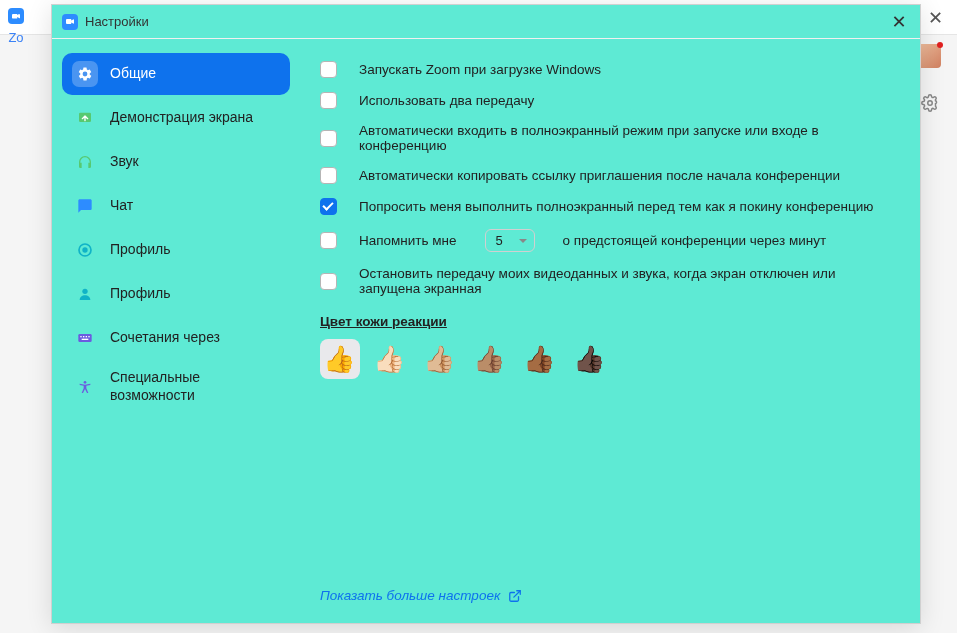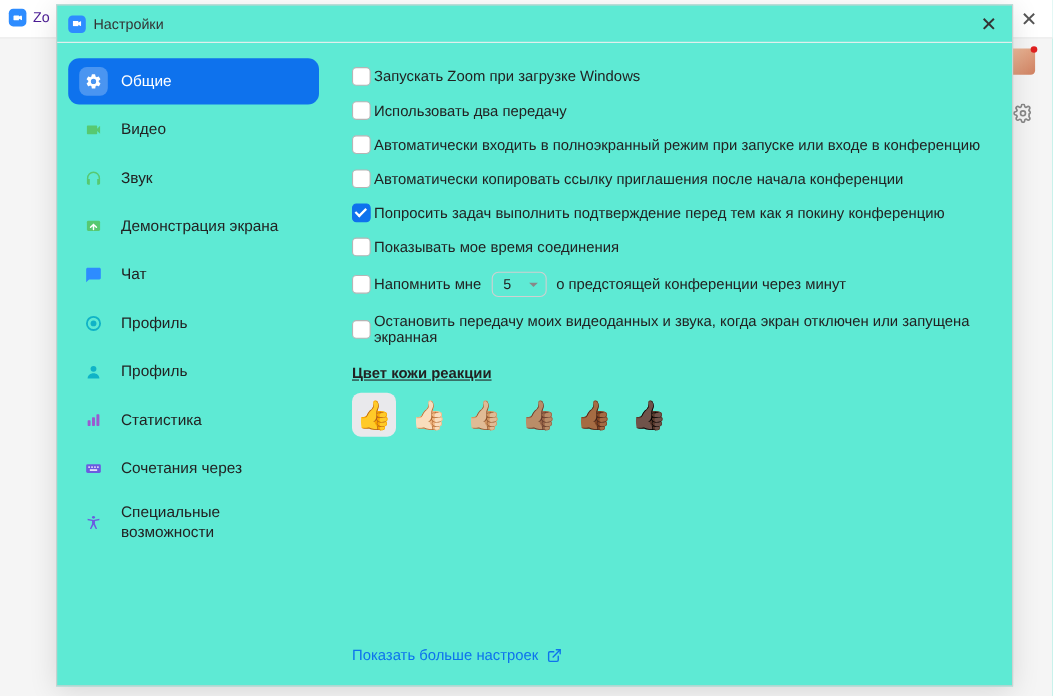--- a/index.html
+++ b/index.html
@@ -9,23 +9,25 @@
   position: absolute;
   top: 0; left: 0; right: 0;
   height: 35px;
   background: #fff;
   border-bottom: 1px solid #e5e5e5;
 }
 .bg-title {
   position: absolute;
   left: 8px; top: 8px;
   display: flex;
+  align-items: center;
   gap: 6px;
   font-size: 13px;
-  color: #4c1d95;
+  color: #3b82f6;
+  flex-direction: column;
 }
 .bg-close {
   position: absolute;
   right: 14px; top: 7px;
   font-size: 18px;
   color: #555;
   cursor: pointer;
 }
 .bg-avatar {
   position: absolute;
@@ -125,21 +127,21 @@
   display: flex;
   flex-direction: column;
   gap: 14px;
   font-size: 13.5px;
   color: #222;
   overflow: hidden;
 }
 .check-row {
   display: flex;
   align-items: center;
-  gap: 3px;
+  gap: 22px;
 }
 .checkbox {
   width: 17px; height: 17px;
   border: 1.5px solid #b5b5b5;
   border-radius: 4px;
   flex-shrink: 0;
   cursor: pointer;
   position: relative;
   background: #fff;
 }
@@ -197,20 +199,21 @@
   font-size: 26px;
   cursor: pointer;
 }
 .emoji-btn.selected {
   background: #e9e9ec;
 }
 .show-more {
   margin-top: auto;
   padding-top: 10px;
   padding-bottom: 8px;
+  font-style: italic;
 }
 .show-more a {
   color: #0e72ed;
   text-decoration: none;
   font-size: 13.5px;
   display: inline-flex;
   align-items: center;
   gap: 8px;
   cursor: pointer;
 }
@@ -261,43 +264,35 @@
           <span class="icon-wrap" style="color: rgb(255, 255, 255);">
             <svg viewBox="0 0 24 24" fill="currentColor">
               <path d="M19.14 12.94c.04-.3.06-.61.06-.94 0-.32-.02-.64-.07-.94l2.03-1.58a.5.5 0 0 0 .12-.64l-1.92-3.32a.5.5 0 0 0-.61-.22l-2.39.96a7.03 7.03 0 0 0-1.62-.94l-.36-2.54a.5.5 0 0 0-.5-.42h-3.84a.5.5 0 0 0-.5.42l-.36 2.54c-.59.24-1.13.56-1.62.94l-2.39-.96a.5.5 0 0 0-.61.22L2.74 8.84a.5.5 0 0 0 .12.64l2.03 1.58c-.05.3-.07.62-.07.94s.02.64.07.94l-2.03 1.58a.5.5 0 0 0-.12.64l1.92 3.32c.14.24.42.34.61.22l2.39-.96c.49.38 1.03.7 1.62.94l.36 2.54c.04.24.25.42.5.42h3.84c.25 0 .46-.18.5-.42l.36-2.54a7.03 7.03 0 0 0 1.62-.94l2.39.96c.19.12.47.02.61-.22l1.92-3.32a.5.5 0 0 0-.12-.64l-2.03-1.58zM12 15.6A3.6 3.6 0 1 1 12 8.4a3.6 3.6 0 0 1 0 7.2z"></path>
             </svg>
           </span>
           <span class="label">Общие</span>
         </div>
         <div class="sidebar-item">
           <span class="icon-wrap" style="color: rgb(87, 201, 113);">
             <svg viewBox="0 0 24 24" fill="currentColor">
-              <path d="M17 10.5V7c0-.55-.45-1-1-1H4c-.55 0-1 .45-1 1v10c0 .55.45 1 1 1h12c.55 0 1-.45 1-1v-3.5l4 4v-11l-4 4z"></path>
-            </svg>
-          </span>
-          <span class="label">Видео</span>
-        </div>
-        <div class="sidebar-item">
-          <span class="icon-wrap" style="color: rgb(87, 201, 113);">
-            <svg viewBox="0 0 24 24" fill="currentColor">
-              <path d="M12 3a9 9 0 0 0-9 9v7a2 2 0 0 0 2 2h2v-8H5v-1a7 7 0 0 1 14 0v1h-2v8h2a2 2 0 0 0 2-2v-7a9 9 0 0 0-9-9z"></path>
-            </svg>
-          </span>
-          <span class="label">Звук</span>
-        </div>
-        <div class="sidebar-item">
-          <span class="icon-wrap" style="color: rgb(87, 201, 113);">
-            <svg viewBox="0 0 24 24" fill="currentColor">
               <rect x="3" y="4" width="18" height="14" rx="2"></rect>
               <path d="M8 13l4-4 4 4M12 9v7" stroke="#fff" stroke-width="2" fill="none" stroke-linecap="round" stroke-linejoin="round"></path>
             </svg>
           </span>
           <span class="label">Демонстрация экрана</span>
         </div>
         <div class="sidebar-item">
+          <span class="icon-wrap" style="color: rgb(87, 201, 113);">
+            <svg viewBox="0 0 24 24" fill="currentColor">
+              <path d="M12 3a9 9 0 0 0-9 9v7a2 2 0 0 0 2 2h2v-8H5v-1a7 7 0 0 1 14 0v1h-2v8h2a2 2 0 0 0 2-2v-7a9 9 0 0 0-9-9z"></path>
+            </svg>
+          </span>
+          <span class="label">Звук</span>
+        </div>
+        <div class="sidebar-item">
           <span class="icon-wrap" style="color: rgb(45, 140, 255);">
             <svg viewBox="0 0 24 24" fill="currentColor">
               <path d="M20 2H4c-1.1 0-2 .9-2 2v18l4-4h14c1.1 0 2-.9 2-2V4c0-1.1-.9-2-2-2z"></path>
             </svg>
           </span>
           <span class="label">Чат</span>
         </div>
         <div class="sidebar-item">
           <span class="icon-wrap" style="color: rgb(16, 179, 199);">
             <svg viewBox="0 0 24 24" fill="currentColor">
@@ -308,30 +303,20 @@
           <span class="label">Профиль</span>
         </div>
         <div class="sidebar-item">
           <span class="icon-wrap" style="color: rgb(16, 179, 199);">
             <svg viewBox="0 0 24 24" fill="currentColor">
               <circle cx="12" cy="8" r="4"></circle>
               <path d="M4 21c0-4 3.6-7 8-7s8 3 8 7"></path>
             </svg>
           </span>
           <span class="label">Профиль</span>
-        </div>
-        <div class="sidebar-item">
-          <span class="icon-wrap" style="color: rgb(155, 89, 208);">
-            <svg viewBox="0 0 24 24" fill="currentColor">
-              <rect x="4" y="12" width="4" height="8" rx="1"></rect>
-              <rect x="10" y="8" width="4" height="12" rx="1"></rect>
-              <rect x="16" y="4" width="4" height="16" rx="1"></rect>
-            </svg>
-          </span>
-          <span class="label">Статистика</span>
         </div>
         <div class="sidebar-item">
           <span class="icon-wrap" style="color: rgb(107, 92, 224);">
             <svg viewBox="0 0 24 24" fill="currentColor">
               <rect x="2" y="6" width="20" height="12" rx="2"></rect>
               <rect x="5" y="9" width="2" height="2" fill="#fff"></rect>
               <rect x="9" y="9" width="2" height="2" fill="#fff"></rect>
               <rect x="13" y="9" width="2" height="2" fill="#fff"></rect>
               <rect x="17" y="9" width="2" height="2" fill="#fff"></rect>
               <rect x="7" y="13" width="10" height="2" fill="#fff"></rect>
@@ -368,27 +353,23 @@
         <span>Автоматически входить в полноэкранный режим при запуске или входе в конференцию</span>
       </div>
 
       <div class="check-row">
         <div class="checkbox"></div>
         <span>Автоматически копировать ссылку приглашения после начала конференции</span>
       </div>
 
       <div class="check-row">
         <div class="checkbox checked"></div>
-        <span>Попросить задач выполнить подтверждение перед тем как я покину конференцию</span>
-      </div>
-
-      <div class="check-row">
-        <div class="checkbox"></div>
-        <span>Показывать мое время соединения</span>
-      </div>
+        <span>Попросить меня выполнить полноэкранный перед тем как я покину конференцию</span>
+      </div>
+
 
       <div class="check-row">
         <div class="checkbox"></div>
         <span>Напомнить мне</span>
         <span class="inline-select">5</span>
         <span>о предстоящей конференции через минут</span>
       </div>
 
       <div class="check-row">
         <div class="checkbox"></div>

